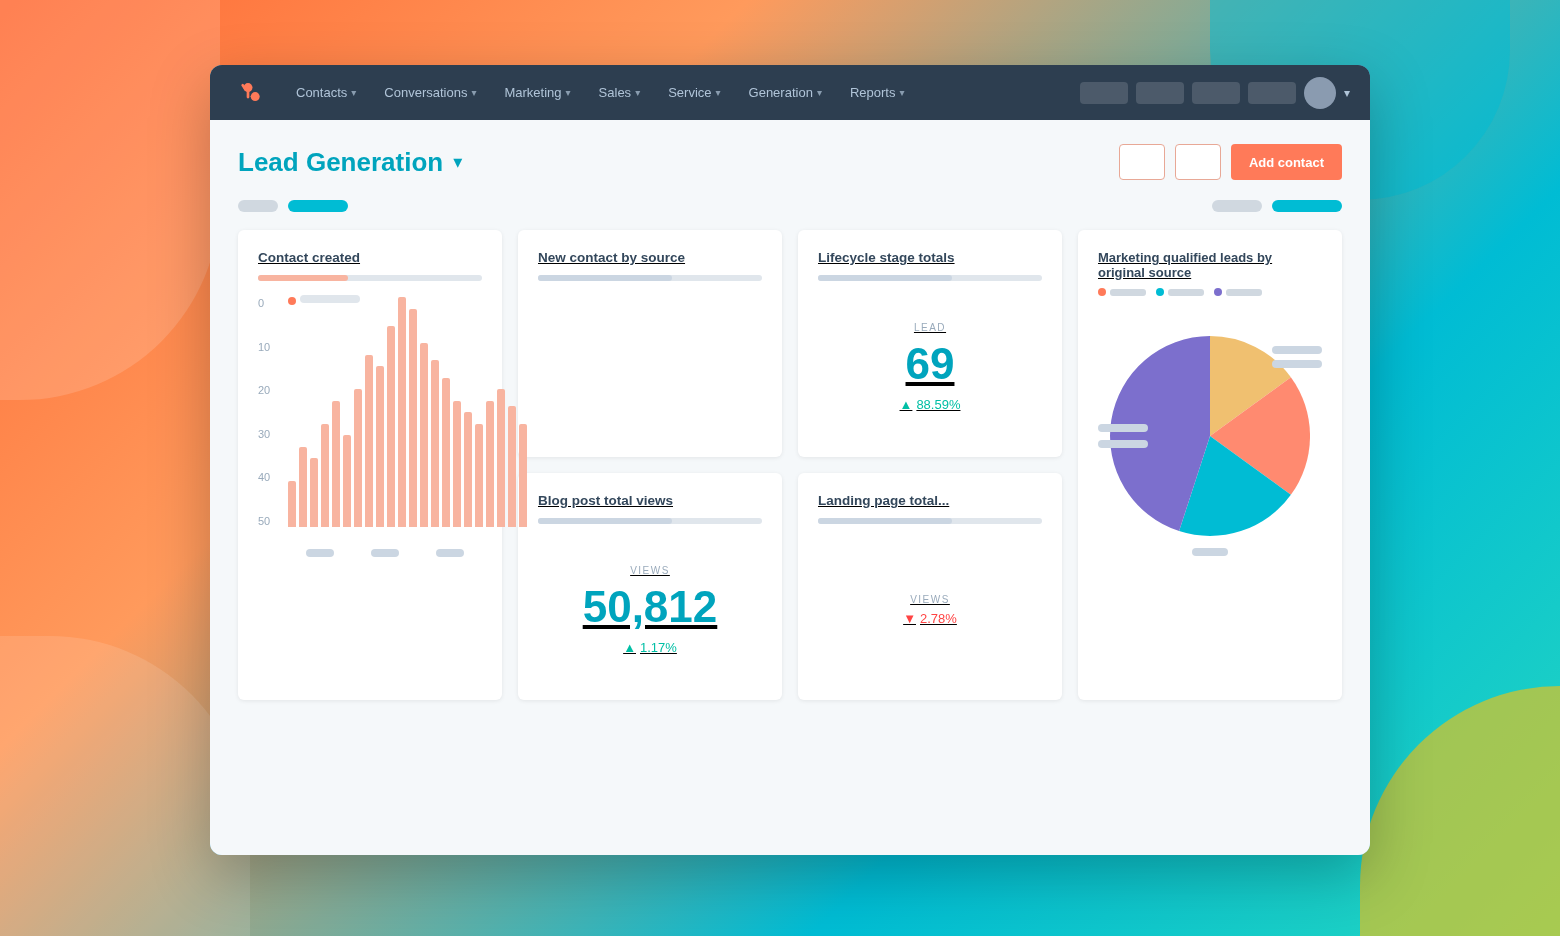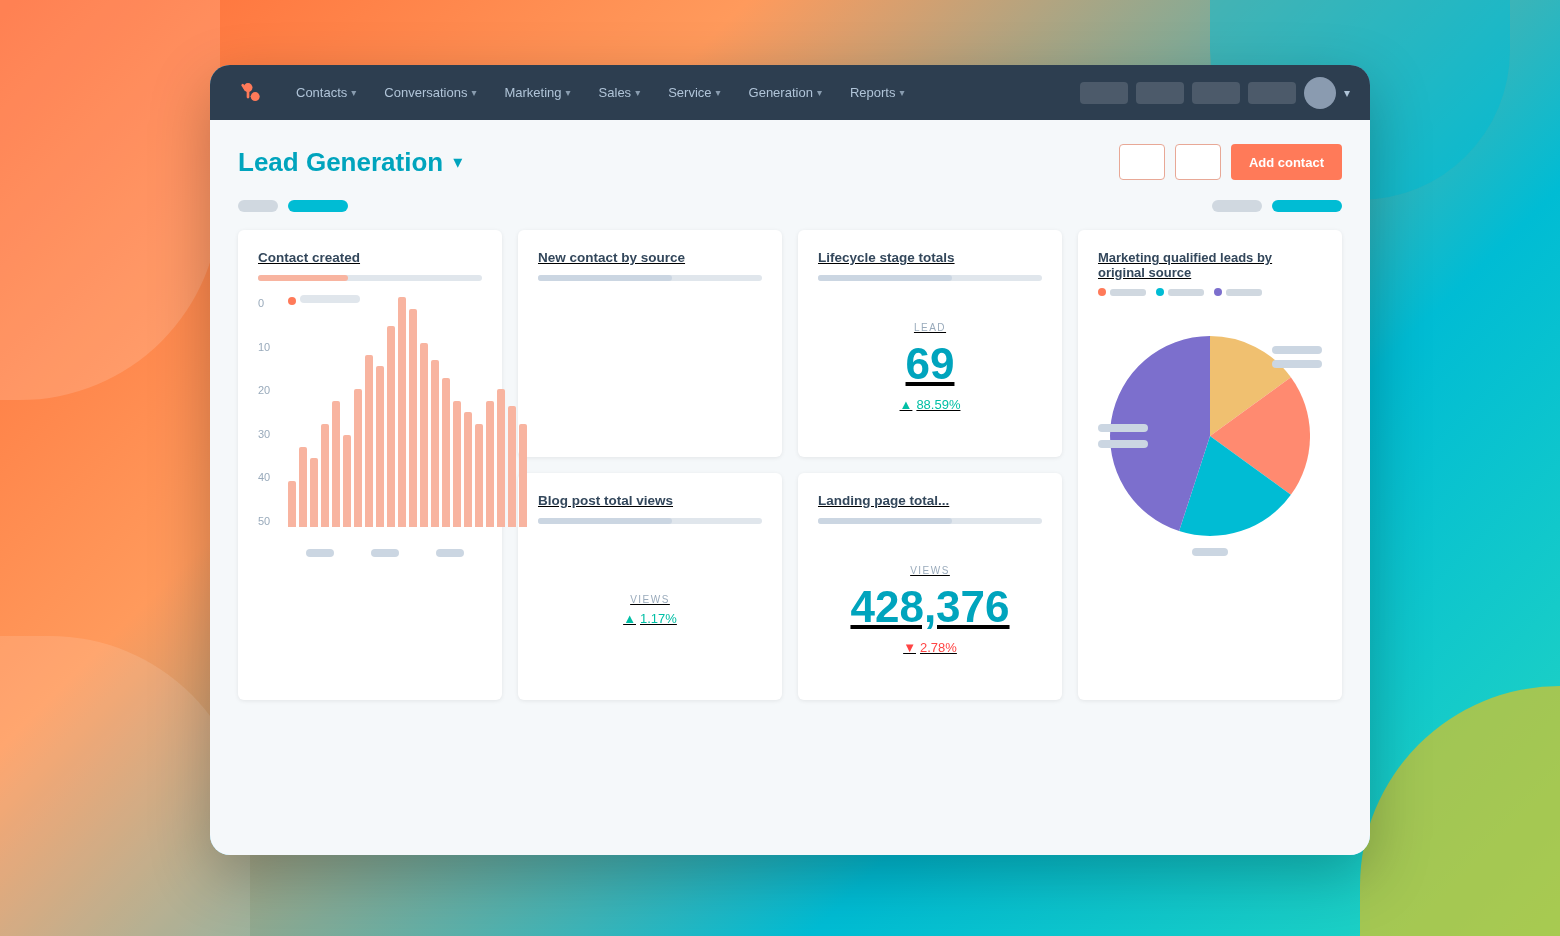--- a/index.html
+++ b/index.html
@@ -46,21 +46,21 @@
       z-index: 0;
     }
 
     
     .window {
       position: absolute;
       left: 210px; top: 65px;
       width: 1160px;
       height: 790px;
       background: #7dd3fc;
-      border-radius: 20px;
+      border-radius: 12px;
       box-shadow: 0 20px 60px rgba(0,0,0,0.25);
       overflow: hidden;
       z-index: 10;
     }
 
     
     .navbar {
       background: #2d3e50;
       height: 55px;
       display: flex;
@@ -622,35 +622,35 @@
         </div>
       </div>
 
       <div class="card">
         <div class="card-title">Blog post total views</div>
         <div class="card-subtitle-bar">
           <div class="bar-fill"></div>
         </div>
         <div class="stat-card-inner">
           <div class="stat-label">VIEWS</div>
+          <div class="stat-value teal">50,812</div>
           <div class="stat-change up">
             <span>▲</span>
             <span>1.17%</span>
           </div>
         </div>
       </div>
 
       <div class="card">
         <div class="card-title">Landing page total...</div>
         <div class="card-subtitle-bar">
           <div class="bar-fill"></div>
         </div>
         <div class="stat-card-inner">
           <div class="stat-label">VIEWS</div>
-          <div class="stat-value teal">428,376</div>
           <div class="stat-change down">
             <span style="color:#f44">▼</span>
             <span>2.78%</span>
           </div>
         </div>
       </div>
 
     </div>
   </div>
 </div>

